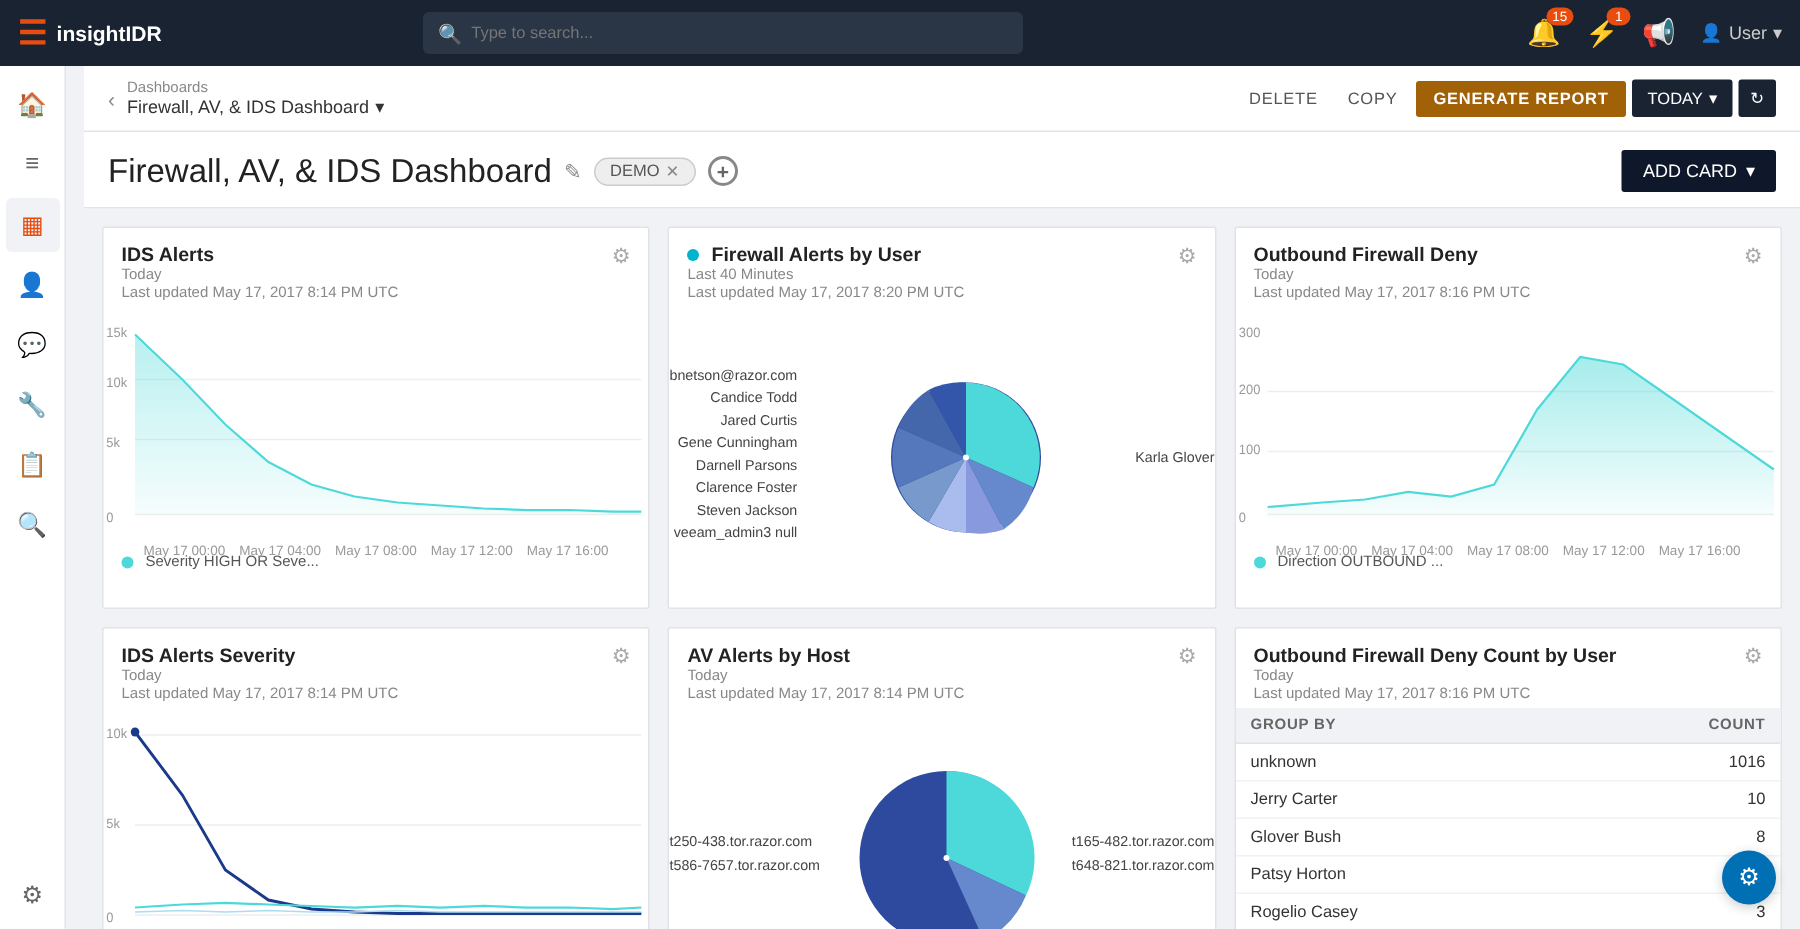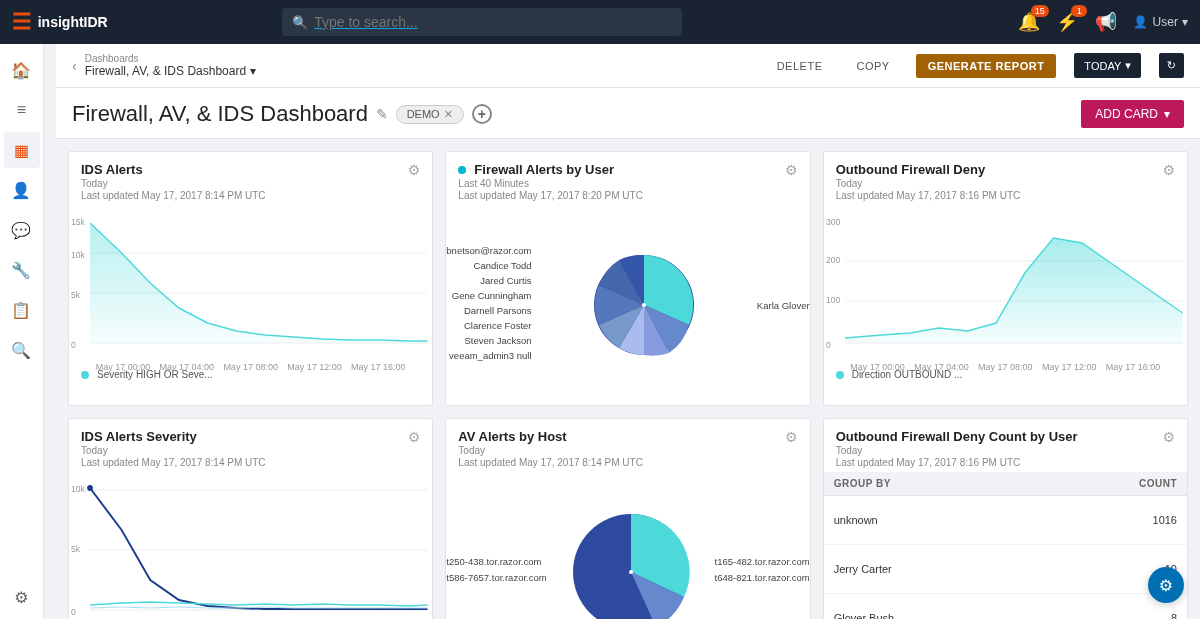--- a/index.html
+++ b/index.html
@@ -28,24 +28,23 @@
       height: 28px;
       display: flex;
       align-items: center;
       padding: 0 10px;
       gap: 6px;
     }
     .topnav-search input {
       background: transparent;
       border: none;
       outline: none;
-      color: #0ea5e9;
-      font-size: 14px;
+      color: #e5e5e5;
+      font-size: 11px;
       width: 100%;
-      text-decoration: underline;
     }
     .topnav-right { display: flex; align-items: center; gap: 16px; margin-left: auto; }
     .topnav-icon { color: #aaa; font-size: 16px; position: relative; cursor: pointer; }
     .badge {
       position: absolute;
       top: -6px; right: -8px;
       background: #e84c0e;
       color: #fff;
       font-size: 9px;
       border-radius: 8px;
@@ -94,42 +93,42 @@
       background: #fff;
       border-bottom: 1px solid #e0e3e8;
       display: flex;
       align-items: center;
       padding: 0 16px;
       justify-content: space-between;
     }
     .breadcrumb-left { display: flex; align-items: center; gap: 8px; }
     .breadcrumb-nav { color: #888; font-size: 10px; }
     .breadcrumb-current { color: #333; font-size: 12px; font-weight: 500; display: flex; align-items: center; gap: 4px; }
-    .breadcrumb-actions { display: flex; gap: 18px; align-items: center; }
+    .breadcrumb-actions { display: flex; gap: 4px; align-items: center; }
     .btn-link { background: none; border: none; color: #555; font-size: 11px; cursor: pointer; padding: 4px 8px; letter-spacing: 0.5px; font-weight: 500; }
     .btn-primary { background: #a16207; color: #fff; border: none; border-radius: 2px; padding: 6px 12px; font-size: 11px; cursor: pointer; font-weight: 600; letter-spacing: 0.5px; }
     .btn-today { background: #1a2332; color: #fff; border: none; border-radius: 2px; padding: 6px 10px; font-size: 11px; cursor: pointer; display: flex; align-items: center; gap: 4px; }
     .btn-refresh { background: #1a2332; color: #fff; border: none; border-radius: 2px; padding: 6px 8px; font-size: 11px; cursor: pointer; }
 
     
     .page-header {
       background: #fff;
       padding: 12px 16px 10px;
       border-bottom: 1px solid #e0e3e8;
       display: flex;
       align-items: center;
       justify-content: space-between;
     }
     .page-title-area { display: flex; align-items: center; gap: 8px; }
     .page-title { font-size: 22px; font-weight: 400; color: #222; }
     .edit-icon { color: #888; font-size: 14px; cursor: pointer; }
     .tag { background: #eee; border: 1px solid #ccc; border-radius: 12px; padding: 2px 10px; font-size: 11px; color: #555; display: flex; align-items: center; gap: 4px; }
     .tag-close { cursor: pointer; color: #888; }
     .add-tag { background: #fff; border: 2px solid #888; border-radius: 50%; width: 20px; height: 20px; display: flex; align-items: center; justify-content: center; cursor: pointer; color: #666; font-size: 14px; font-weight: bold; }
-    .btn-add-card { background: #be185d; color: #fff; border: none; border-radius: 2px; padding: 7px 14px; font-size: 12px; cursor: pointer; display: flex; align-items: center; gap: 6px; font-weight: 500; }
+    .btn-add-card { background: #0f172a; color: #fff; border: none; border-radius: 2px; padding: 7px 14px; font-size: 12px; cursor: pointer; display: flex; align-items: center; gap: 6px; font-weight: 500; }
 
     
     .dashboard-content {
       padding: 12px;
       display: grid;
       grid-template-columns: 1fr 1fr 1fr;
       gap: 12px;
       overflow-y: auto;
     }
 
@@ -157,21 +156,21 @@
 
     
     .chart-area { height: 160px; position: relative; padding: 8px 0 4px; }
 
     
     svg { overflow: visible; }
 
     
     .data-table { width: 100%; border-collapse: collapse; font-size: 11px; }
     .data-table th { background: #f0f2f5; padding: 6px 10px; text-align: left; font-size: 10px; font-weight: 600; color: #666; letter-spacing: 0.5px; border-bottom: 1px solid #e0e3e8; }
-    .data-table td { padding: 18px 10px; border-bottom: 1px solid #f0f2f5; color: #333; }
+    .data-table td { padding: 6px 10px; border-bottom: 1px solid #f0f2f5; color: #333; }
     .data-table tr:last-child td { border-bottom: none; }
 
     .dot-online { width: 8px; height: 8px; border-radius: 50%; background: #00b4cc; display: inline-block; margin-right: 4px; }
 
     
     .table-scroll { max-height: 220px; overflow-y: auto; }
     .table-scroll::-webkit-scrollbar { width: 4px; }
     .table-scroll::-webkit-scrollbar-thumb { background: #ccc; border-radius: 2px; }
 
     

